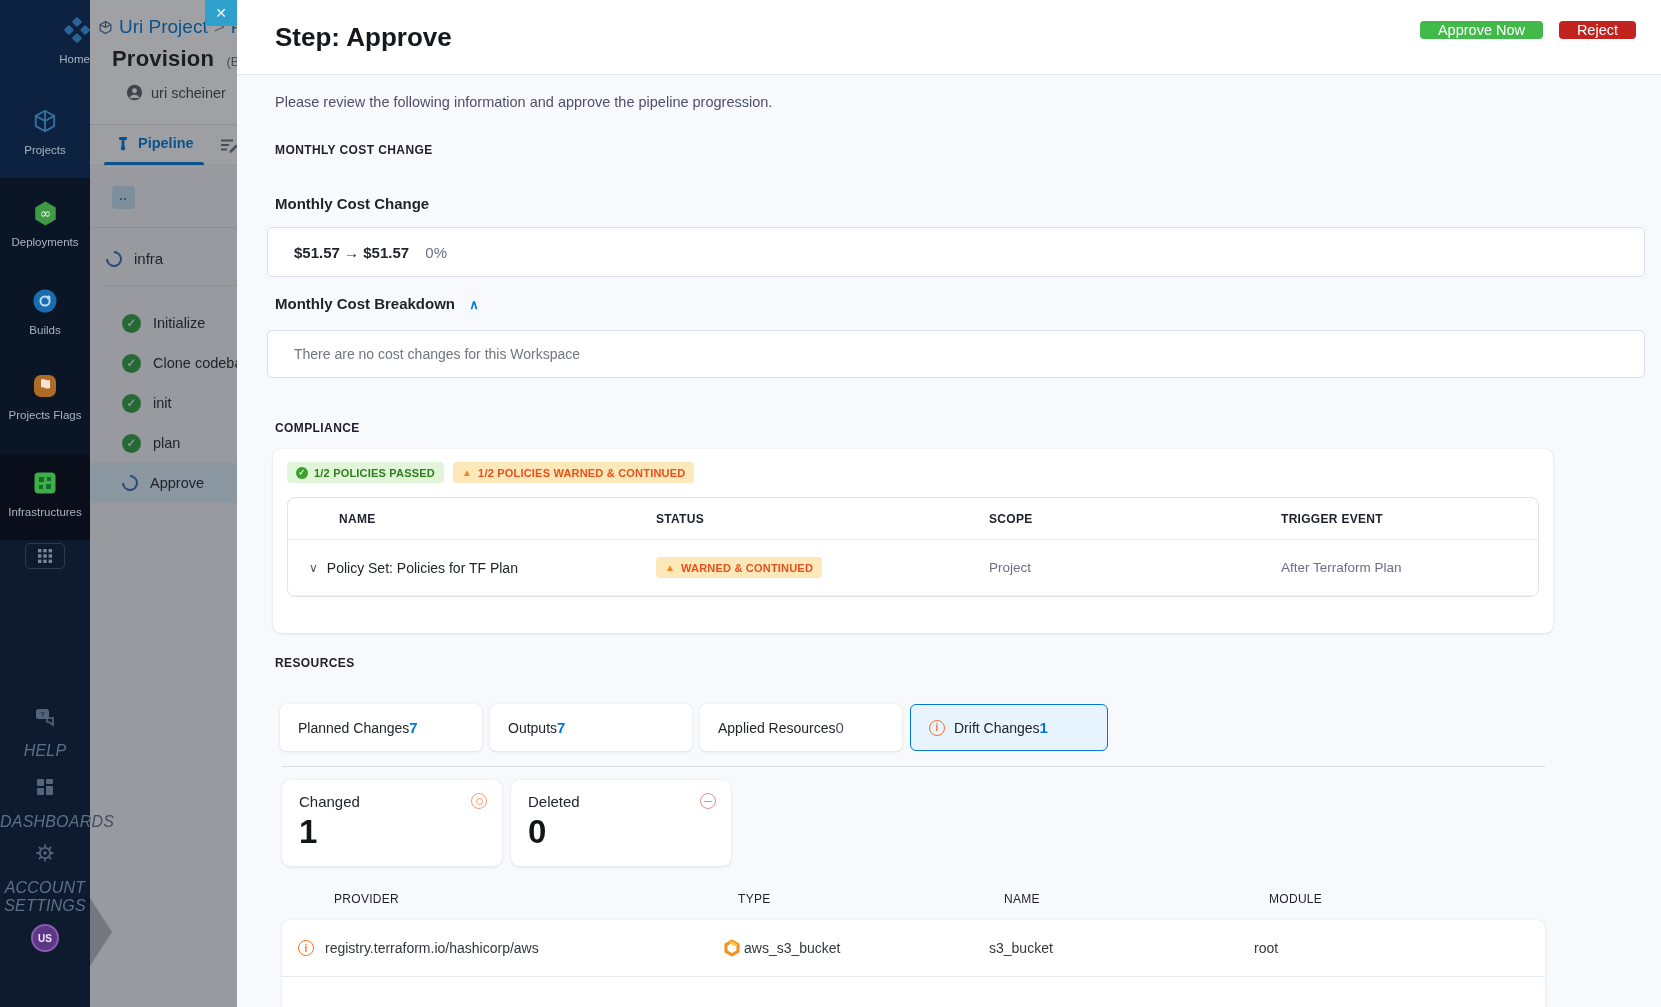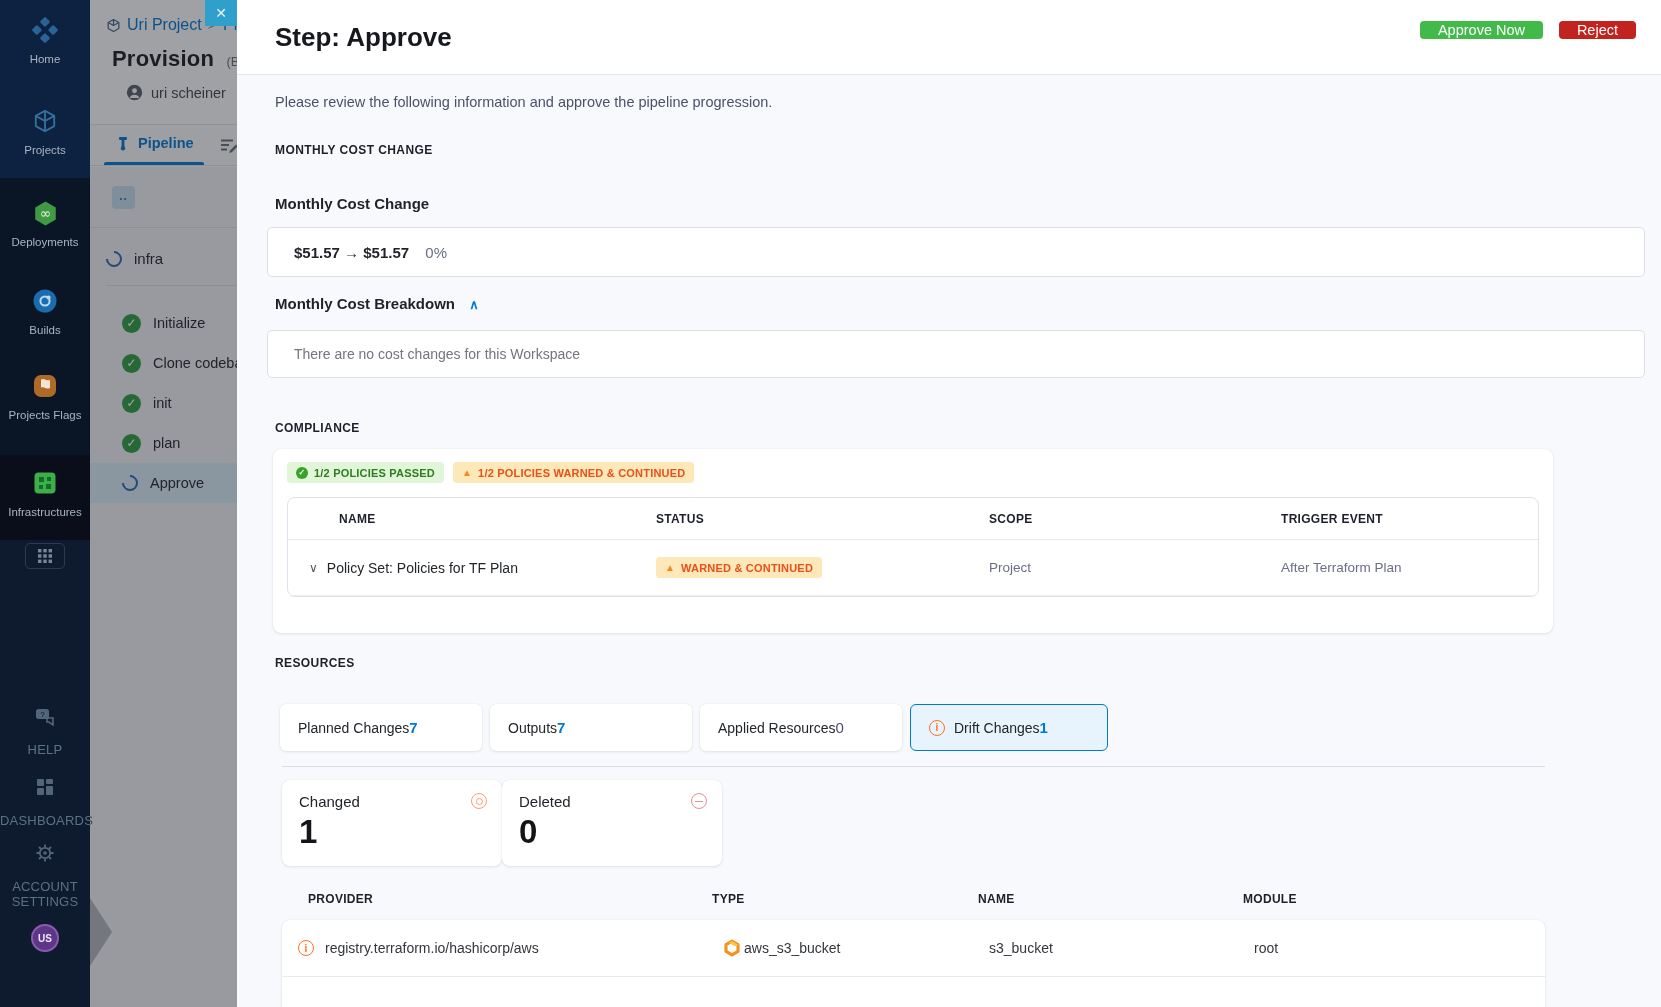--- a/index.html
+++ b/index.html
@@ -7,28 +7,28 @@
   body { font-family:"Liberation Sans", sans-serif; background:#fff; position:relative; }
 
   
   .sidebar { position:absolute; left:0; top:0; width:90px; height:1007px; background:#0e1b2f; z-index:2; }
   .sb-sec-top    { position:absolute; left:0; top:0;    width:90px; height:178px; background:#0d2240; }
   .sb-sec-mid    { position:absolute; left:0; top:178px; width:90px; height:277px; background:#0a1626; }
   .sb-sec-sel    { position:absolute; left:0; top:455px; width:90px; height:85px;  background:#090e1a; }
   .sb-item { position:absolute; left:0; width:90px; text-align:center; color:#aeb9c6; }
   .sb-item .ic { display:inline-block; height:28px; }
   .sb-item .lb { display:block; font-size:11.5px; margin-top:4px; color:#a9b4c1; }
-  .sb-item.dim .lb { color:#5d7186; font-size:13px; letter-spacing:.2px; }
+  .sb-item.dim .lb { color:#5d7186; font-size:16px; letter-spacing:.2px;font-style:italic; }
   .gridbtn { position:absolute; left:25px; top:543px; width:40px; height:26px; border:1px solid #2a3a50; border-radius:5px; display:flex; align-items:center; justify-content:center; }
   .avatar { position:absolute; left:31px; top:924px; width:28px; height:28px; border-radius:50%; background:#5d3688; border:2px solid #8a5bb0; color:#efe6f7; font-size:10px; font-weight:bold; display:flex; align-items:center; justify-content:center; }
 
   
   .panel { position:absolute; left:90px; top:0; width:147px; height:1007px; background:#f4f5f7; overflow:hidden; z-index:1; }
   .panel .inner { position:absolute; left:0; top:0; width:560px; height:1007px; background:#fff; }
-  .crumbs { position:absolute; left:16px; top:16px; font-size:16px; color:#0278d5; white-space:nowrap; display:flex; align-items:center; gap:6px;text-align:right; }
+  .crumbs { position:absolute; left:8px; top:16px; font-size:19px; color:#0278d5; white-space:nowrap; display:flex; align-items:center; gap:6px;text-align:right; }
   .crumbs .sep { color:#8f94a3; }
   .ptitle { position:absolute; left:22px; top:46px; white-space:nowrap; }
   .ptitle b { font-size:22px; color:#1c1d22; letter-spacing:.2px; }
   .ptitle span { font-size:13px; color:#6d6f78; margin-left:8px; }
   .puser { position:absolute; left:36px; top:84px; display:flex; align-items:center; gap:8px; font-size:14.5px; color:#45464f; white-space:nowrap; }
   .tabbar { position:absolute; left:0; top:124px; width:560px; height:42px; background:#fbfcfd; border-top:1px solid #e4e6ea; border-bottom:1px solid #e0e2e7; }
   .tab { position:absolute; left:26px; top:10px; display:flex; align-items:center; gap:8px; font-size:14.5px; font-weight:bold; color:#0278d5; white-space:nowrap; }
   .tab-underline { position:absolute; left:14px; bottom:0; width:100px; height:3px; background:#0278d5; border-radius:2px 2px 0 0; }
   .tab2 { position:absolute; left:130px; top:12px; color:#6d7684; }
   .pbody { position:absolute; left:0; top:167px; width:560px; height:840px; background:#f2f3f6; }
@@ -82,47 +82,47 @@
 
   .rtabs { position:absolute; left:43px; top:629px; display:flex; gap:8px; }
   .rtab { width:202px; height:47px; border-radius:6px; display:flex; align-items:center; padding:0 18px; font-size:14px; color:#22252a; cursor:pointer; }
   .rtab .cnt { font-size:15px; font-weight:bold; color:#0278d5; }
   .rtab.zero .cnt { color:#4e5166; font-weight:normal; }
   .rtab.sel { width:198px; border:1.6px solid #0278d5; background:#e7f3fd; box-shadow:none; }
   .rtab .lft { display:flex; align-items:center; gap:9px; }
   .info-i { width:16px; height:16px; border-radius:50%; border:1.5px solid #ff7020; color:#ff7020; font-size:10px; font-weight:bold; display:flex; align-items:center; justify-content:center; font-style:normal; }
   .rdivider { position:absolute; left:45px; top:691px; width:1263px; height:1px; background:#d9dbe4; }
 
-  .sumcards { position:absolute; left:45px; top:705px; display:flex; }
+  .sumcards { position:absolute; left:45px; top:705px; display:flex; gap:9px; }
   .sumcard { width:220px; height:86px; padding:13px 17px; position:relative; }
   .sumcard .slabel { font-size:15px; color:#22252a; }
   .sumcard .sval { font-size:33px; font-weight:bold; color:#141519; margin-top:3px; }
   .sumicon { position:absolute; right:15px; top:13px; }
   .icon-changed { width:16px; height:16px; border:1.5px solid #ff9b70; border-radius:50%; display:flex; align-items:center; justify-content:center; }
   .icon-changed i { width:7px; height:7px; border:1.5px solid #ff9b70; border-radius:50%; display:block; }
   .icon-deleted { width:16px; height:16px; border:1.5px solid #e5908d; border-radius:50%; display:flex; align-items:center; justify-content:center; }
   .icon-deleted i { width:8px; height:0; border-top:1.5px solid #e5908d; display:block; }
 
-  .dhead { position:absolute; left:34px; top:817px; width:1263px; display:grid; grid-template-columns:441px 266px 265px 1fr; font-size:12px; font-weight:bold; color:#1d1f2b; letter-spacing:.3px; }
+  .dhead { position:absolute; left:60px; top:817px; width:1263px; display:grid; grid-template-columns:441px 266px 265px 1fr; font-size:12px; font-weight:normal; color:#1d1f2b; letter-spacing:.3px; }
   .dhead > div:first-child { padding-left:37px; }
   .dtable { position:absolute; left:45px; top:845px; width:1263px; height:200px; border-radius:8px 8px 0 0; }
   .drow { display:grid; grid-template-columns:441px 266px 265px 1fr; align-items:center; height:57px; border-bottom:1px solid #e8eaf1; font-size:14px; color:#33363c; }
   .pcell { display:flex; align-items:center; gap:11px; padding-left:16px; }
   .tcell { display:flex; align-items:center; gap:3px; }
   svg { display:block; }
 </style>
 </head>
 <body>
 
 <div class="sidebar">
   <div class="sb-sec-top"></div>
   <div class="sb-sec-mid"></div>
   <div class="sb-sec-sel"></div>
 
-  <div class="sb-item" style="top:17px;">
+  <div class="sb-item" style="top:17px;text-align:right;">
     <span class="ic">
       <svg width="26" height="26" viewBox="0 0 26 26">
           <g fill="#2a6395" transform="rotate(45 13 13)">
             <rect x="3.5" y="3.5" width="7.5" height="7.5" rx="1.5"></rect>
             <rect x="15" y="3.5" width="7.5" height="7.5" rx="1.5"></rect>
             <rect x="3.5" y="15" width="7.5" height="7.5" rx="1.5"></rect>
             <rect x="15" y="15" width="7.5" height="7.5" rx="1.5"></rect>
           </g>
         </svg>
     </span>

